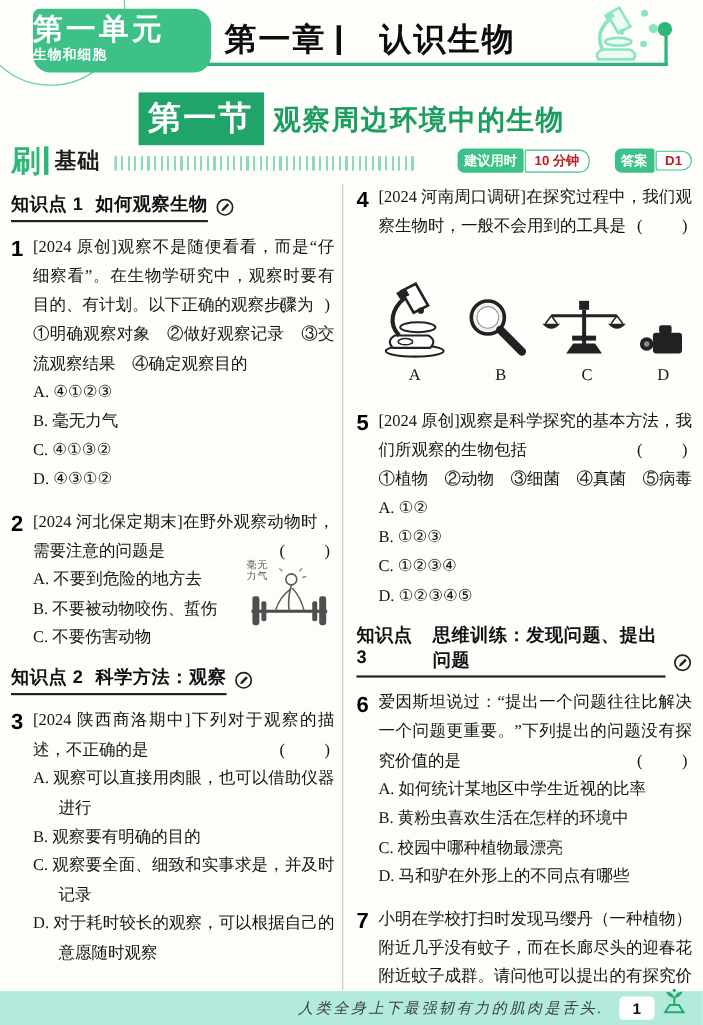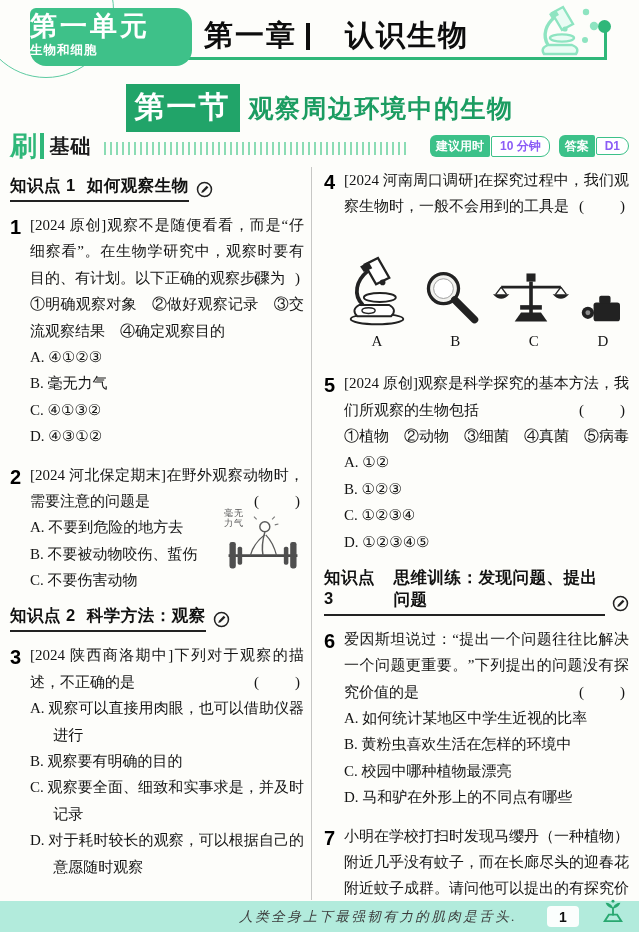--- a/index.html
+++ b/index.html
@@ -27,22 +27,22 @@
   .section-badge{background:#21a469;color:#fff;font-weight:bold;font-size:30px;padding:3px 9px 4px 9px;letter-spacing:2px;}
   .section-name{color:#1b9c61;font-weight:bold;font-size:25px;letter-spacing:1.5px;margin-left:9px;}
   
   .practice-bar{position:absolute;left:10px;top:131px;width:619px;height:30px;display:flex;align-items:center;}
   .brush-char{color:#2fb779;font-family:"Liberation Sans",sans-serif;font-weight:900;font-size:27px;line-height:1;}
   .brush-bar{width:3.5px;height:26px;background:#2fb779;margin:0 6px 0 3px;}
   .brush-label{font-family:"Liberation Sans",sans-serif;font-weight:900;font-size:20px;color:#1c1c1c;letter-spacing:1px;}
   .ticks{flex:1;height:13px;margin:4px 14px 0 12px;
     background:repeating-linear-gradient(90deg,#8bdcb4 0 2px,transparent 2px 6px);}
   .badge{display:flex;align-items:center;margin-left:9px;font-family:"Liberation Sans",sans-serif;font-size:12px;font-weight:bold;white-space:nowrap;}
-  .badge-left{background:#3cc189;color:#fff;padding:2.5px 6px;border-radius:6px 2px 2px 6px;}
-  .badge-right{background:#fff;color:#8b5cf6;border:1.5px solid #3cc189;padding:1px 8px;border-radius:2px 9px 9px 2px;margin-left:1px;}
+  .badge-left{background:#3cc189;color:#fff;padding:2.5px 6px;border-radius:6px 2px 2px 6px;margin-left:14px;}
+  .badge-right{background:#fff;color:#b91c1c;border:1.5px solid #3cc189;padding:1px 8px;border-radius:2px 9px 9px 2px;margin-left:1px;}
   
   .content{position:absolute;left:10px;top:167px;width:619px;height:733px;display:flex;}
   .col-left{width:301px;padding-right:7px;box-sizing:border-box;}
   .col-divider{width:1px;background:#c7c7c5;}
   .col-right{flex:1;padding-left:12px;box-sizing:border-box;}
   .kp{display:flex;align-items:flex-end;gap:7px;margin:8px 0 10px 0;}
   .kp-text{font-family:"Liberation Sans",sans-serif;font-weight:900;font-size:16.5px;color:#111;
     border-bottom:2px solid #222;padding-bottom:3px;letter-spacing:0.5px;display:flex;gap:11px;}
   .question{display:flex;margin-bottom:12px;position:relative;}
   .qnum{font-family:"Liberation Sans",sans-serif;font-weight:900;font-size:20px;color:#000;
@@ -57,21 +57,21 @@
   .tool{display:flex;flex-direction:column;align-items:center;justify-content:flex-end;}
   .tool-labels{display:flex;justify-content:space-between;padding:2px 4px 0 2px;margin-bottom:4px;}
   .tool-label{width:62px;text-align:center;font-size:15px;}
   .tool-label:last-child{width:44px;}
   
   .doodle{position:absolute;right:-2px;top:52px;width:86px;text-align:center;}
   .doodle-caption{font-size:9px;color:#555;letter-spacing:1px;line-height:1.2;
     position:absolute;left:2px;top:-6px;width:24px;font-family:"Liberation Sans",sans-serif;}
   
   .footer-band{position:absolute;left:0;bottom:0;width:639px;height:31px;background:#b2ebdc;
-    display:flex;align-items:center;justify-content:flex-end;padding-right:14px;box-sizing:border-box;gap:16px;}
+    display:flex;align-items:center;justify-content:flex-end;padding-right:14px;box-sizing:border-box;}
   .footer-fact{font-style:italic;font-size:13.5px;color:#3c3c3c;letter-spacing:2.5px;margin-right:14px;}
   .page-pill{background:#fbfefd;border-radius:4px;min-width:32px;height:21px;display:flex;
     align-items:center;justify-content:center;font-family:"Liberation Sans",sans-serif;
     font-weight:900;font-size:14px;color:#101010;margin-right:6px;}
   .sprout{margin-top:-8px;}
 </style>
 </head>
 <body>
 
 <div class="corner-arc"></div>

